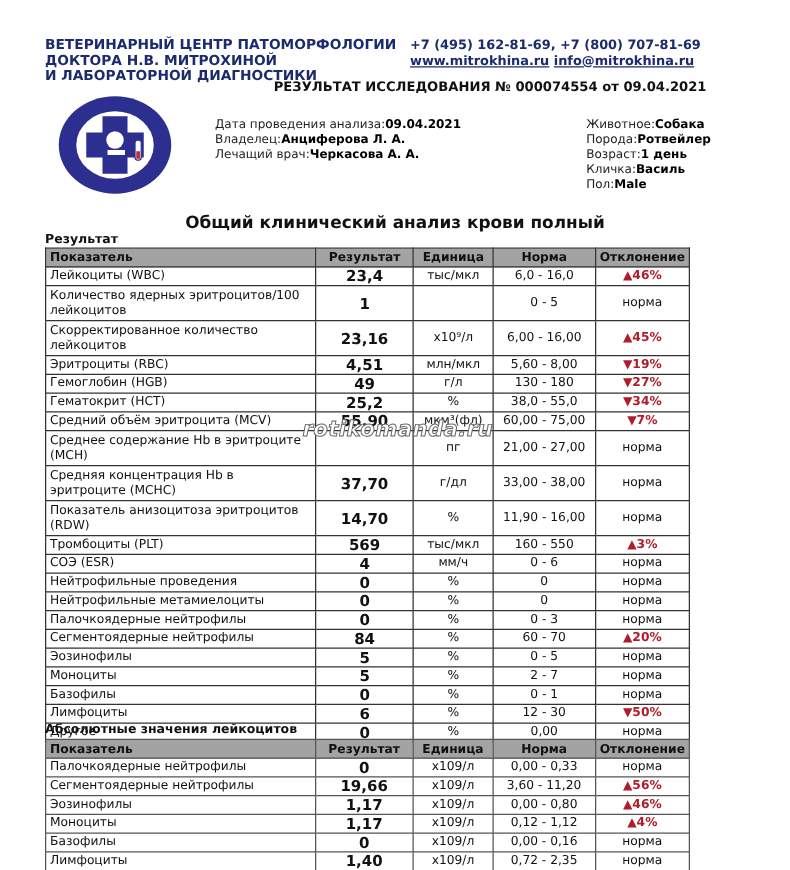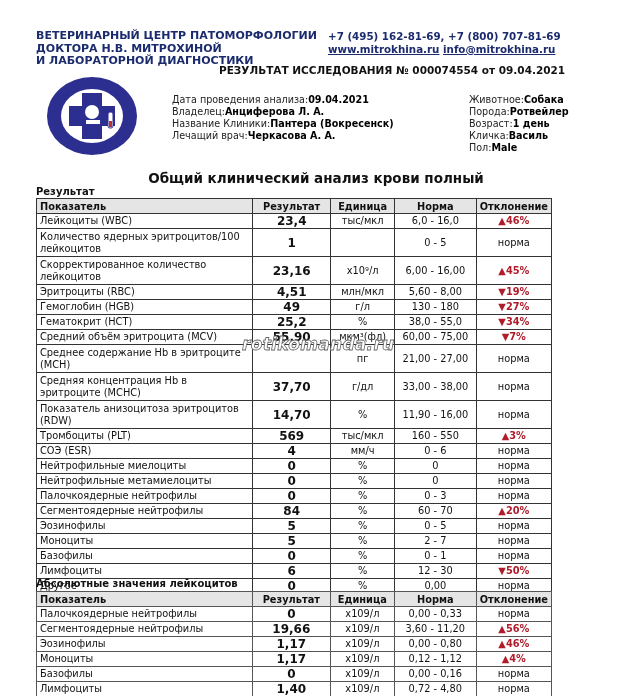--- a/index.html
+++ b/index.html
@@ -14,21 +14,21 @@
   .logo { position: absolute; left: 46px; top: 76px; width: 92px; height: 80px; }
   .info-left { position: absolute; left: 172px; top: 94px; font-size: 9.6px; line-height: 12px; color: #222; }
   .info-right { position: absolute; left: 469px; top: 94px; font-size: 9.6px; line-height: 12px; color: #222; }
   .info-left b, .info-right b { color: #000; }
   .title { position: absolute; left: 0; width: 632px; top: 170px; text-align: center;
            font-size: 13.5px; font-weight: bold; color: #111; }
   .section-label { position: absolute; left: 36px; font-size: 10px; font-weight: bold; color: #111; }
   table { position: absolute; left: 36px; border-collapse: collapse; font-size: 9.8px; width: 516px; }
   table.t1 td, table.t1 th { border: 1.3px solid #333; }
   table.t2 td, table.t2 th { border: 1px solid #555; }
-  th { background: #e5e5e5; font-weight: bold; padding: 0 3px; height: 14px; text-align: center; }
+  th { background: #a3a3a3; font-weight: bold; padding: 0 3px; height: 14px; text-align: center; }
   th.first { text-align: left; }
   td { padding: 0 3px; text-align: center; height: 14px; line-height: 12px; }
   td.name { text-align: left; width: 224px; }
   td.val { font-weight: bold; width: 73px; font-size: 12px; }
   td.unit { width: 58px; }
   td.norm { width: 80px; }
   td.dev { width: 62px; }
   .dev-bad { color: #b01c2a; font-weight: bold; }
   .tall td { height: 27px; }
   .watermark { position: absolute; left: 242px; top: 334px; font-size: 17px; font-style: italic;
@@ -63,21 +63,20 @@
     <circle cx="46" cy="36" r="7" fill="#ffffff"></circle>
     <rect x="40" y="44" width="14" height="4" fill="#ffffff"></rect>
     <rect x="62" y="36" width="5" height="16" rx="2" fill="#ffffff" stroke="#2c2f8f" stroke-width="1"></rect>
     <rect x="63" y="45" width="3" height="6" fill="#c0302a"></rect>
   </svg>
 </div>
 
 <div class="info-left">
   <div><span>Дата проведения анализа:</span><b>09.04.2021</b></div>
   <div><span>Владелец:</span><b>Анциферова Л. А.</b></div>
-  <div><span>Название Клиники:</span><b>Пантера (Вокресенск)</b></div>
   <div><span>Лечащий врач:</span><b>Черкасова А. А.</b></div>
 </div>
 
 <div class="info-right">
   <div><span>Животное:</span><b>Собака</b></div>
   <div><span>Порода:</span><b>Ротвейлер</b></div>
   <div><span>Возраст:</span><b>1 день</b></div>
   <div><span>Кличка:</span><b>Василь</b></div>
   <div><span>Пол:</span><b>Male</b></div>
 </div>
@@ -174,21 +173,21 @@
         <td class="dev dev-bad">▲3%</td>
       </tr>
       <tr>
         <td class="name">СОЭ (ESR)</td>
         <td class="val">4</td>
         <td class="unit">мм/ч</td>
         <td class="norm">0 - 6</td>
         <td class="dev">норма</td>
       </tr>
       <tr>
-        <td class="name">Нейтрофильные миелоциты</td>
+        <td class="name">Нейтрофильные проведения</td>
         <td class="val">0</td>
         <td class="unit">%</td>
         <td class="norm">0</td>
         <td class="dev">норма</td>
       </tr>
       <tr>
         <td class="name">Нейтрофильные метамиелоциты</td>
         <td class="val">0</td>
         <td class="unit">%</td>
         <td class="norm">0</td>
@@ -292,17 +291,17 @@
         <td class="name">Базофилы</td>
         <td class="val">0</td>
         <td class="unit">x109/л</td>
         <td class="norm">0,00 - 0,16</td>
         <td class="dev">норма</td>
       </tr>
       <tr>
         <td class="name">Лимфоциты</td>
         <td class="val">1,40</td>
         <td class="unit">x109/л</td>
-        <td class="norm">0,72 - 4,80</td>
+        <td class="norm">0,72 - 2,35</td>
         <td class="dev">норма</td>
       </tr>
     </tbody>
 </table>
 
 </body></html>

